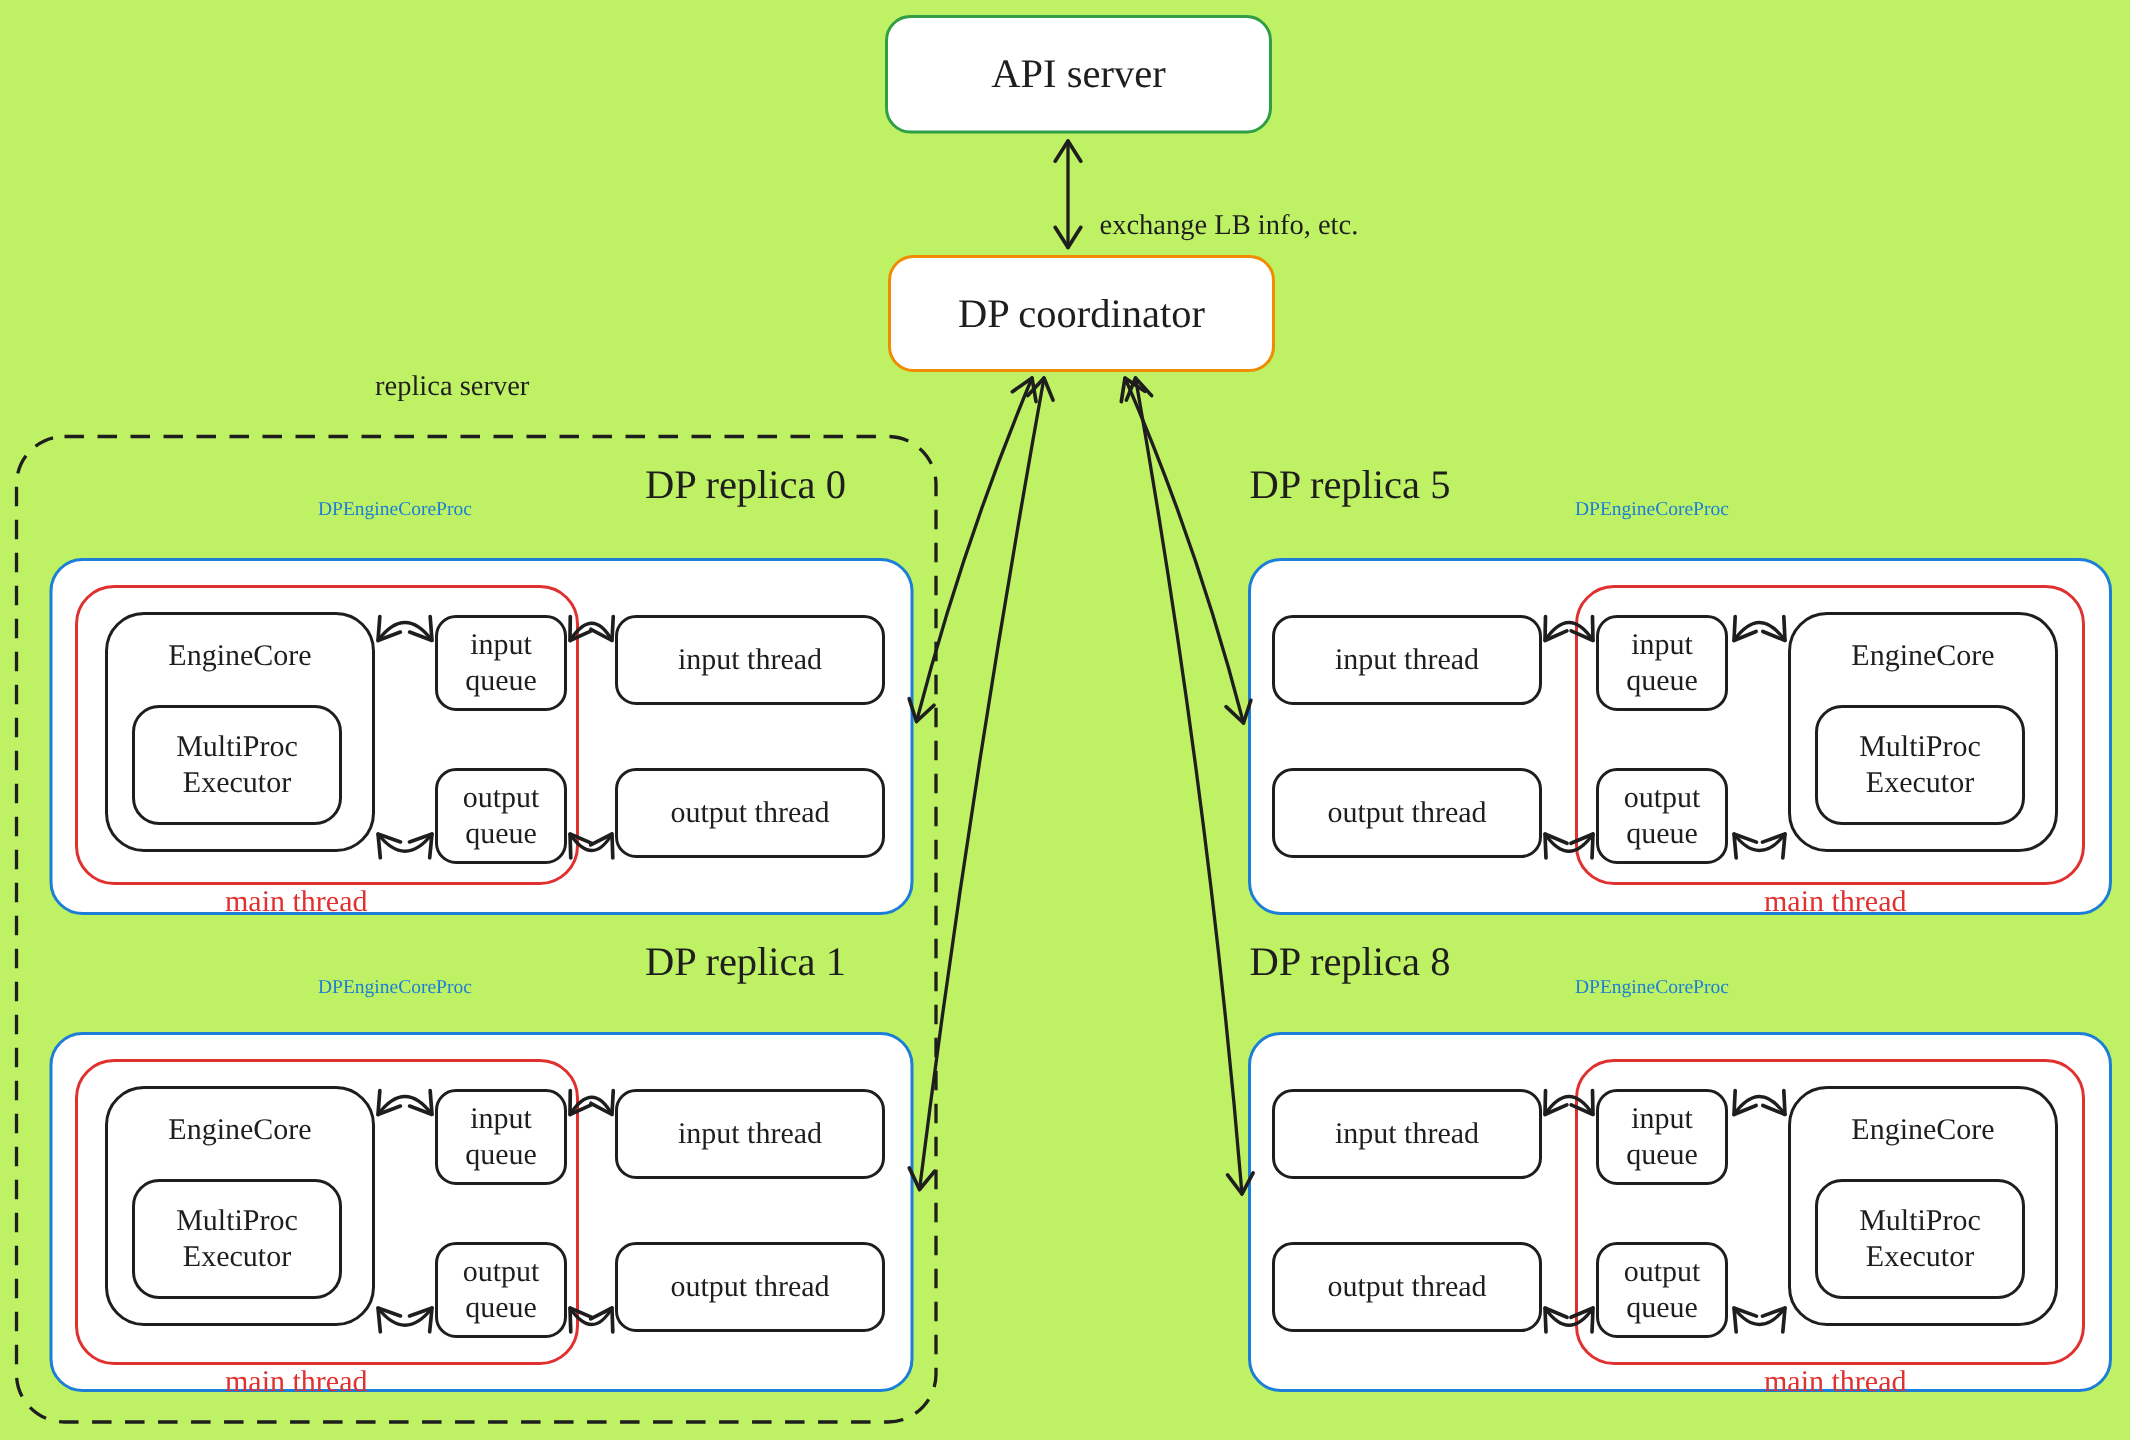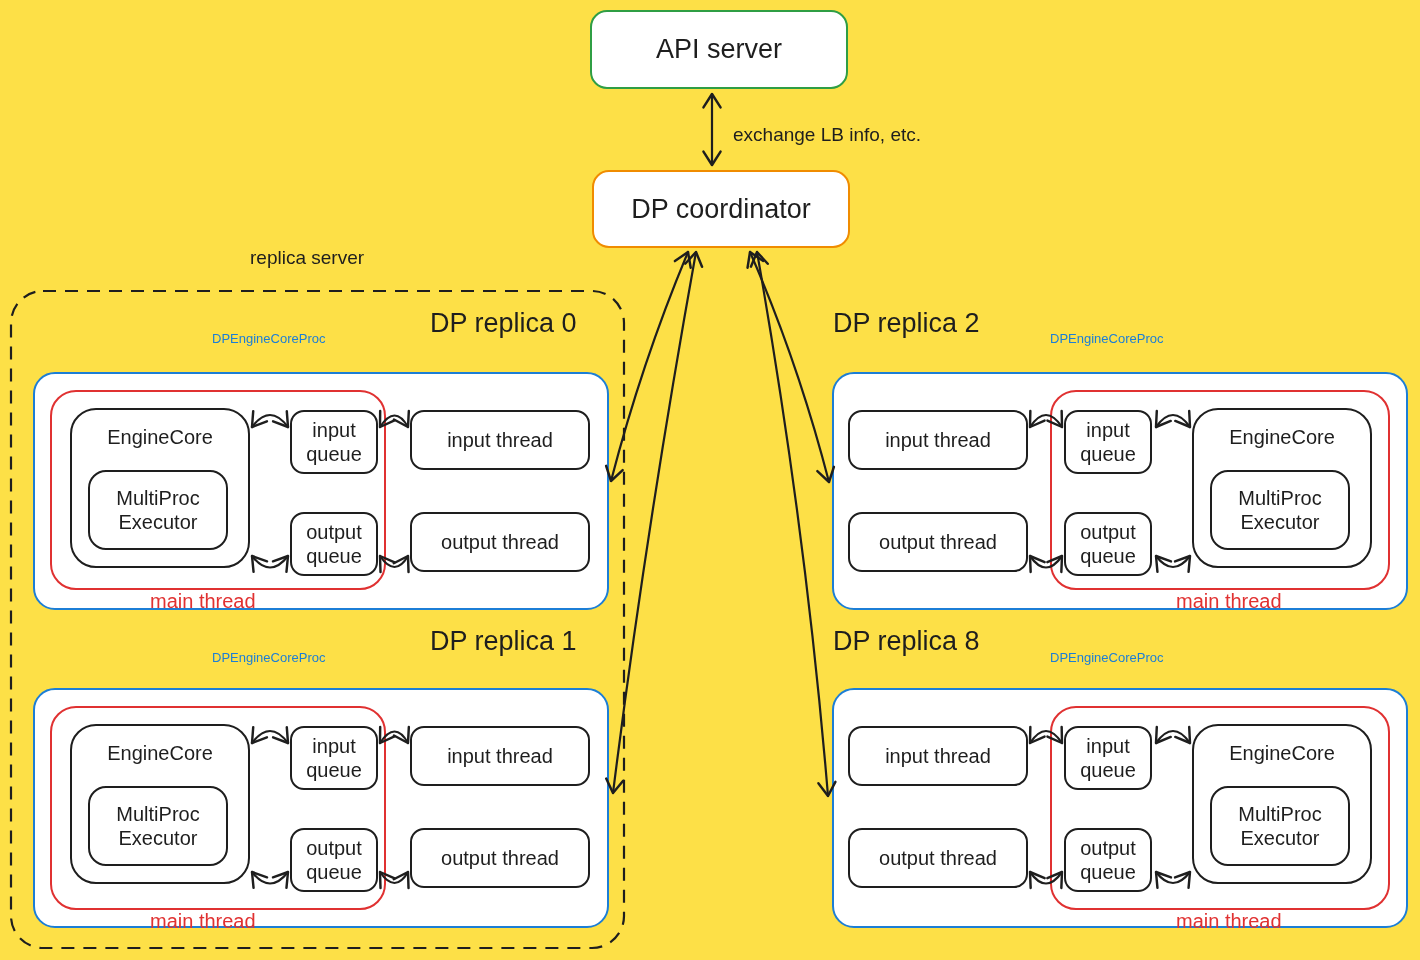--- a/index.html
+++ b/index.html
@@ -1,17 +1,17 @@
 <!DOCTYPE html>
 <html><head>
 <meta charset="utf-8">
 <style>
   html,body{margin:0;padding:0;background:#ffffff;}
-  #canvas{position:relative;width:1420px;height:960px;background:#fde047;
-          font-family:Liberation Sans, sans-serif;color:#1e1e1e;overflow:hidden;}
+  #canvas{position:relative;width:1420px;height:960px;background:#bef264;
+          font-family:Liberation Serif, serif;color:#1e1e1e;overflow:hidden;}
   .box{position:absolute;border:2.5px solid #1e1e1e;border-radius:14px;background:#fff;
        display:flex;align-items:center;justify-content:center;text-align:center;
        font-size:20px;line-height:1.22;box-sizing:border-box;}
   .topbox{border-radius:17px;font-size:27px;}
   .green{border-color:#2f9e44;}
   .orange{border-color:#f08c00;text-align:center;}
   .bluebox{position:absolute;border:2.5px solid #1c7ed6;border-radius:22px;background:#fff;box-sizing:border-box;}
   .redbox{position:absolute;border:2.5px solid #e03131;border-radius:26px;background:transparent;box-sizing:border-box;}
   .ec{border-radius:26px;align-items:flex-start;padding-top:15px;}
   .mp{border-radius:18px;}
@@ -27,21 +27,21 @@
 <body>
 
 <div id="canvas">
 
   <div class="box topbox green" style="left:590px;top:10px;width:258px;height:79px;">
     <span>API server</span>
   </div>
   <div class="box topbox orange" style="left:592px;top:170px;width:258px;height:78px;">
     <span>DP coordinator</span>
   </div>
-  <div class="note" style="left:733px;top:124px;">exchange LB info, etc.</div>
+  <div class="note" style="left:733px;top:140px;">exchange LB info, etc.</div>
 
   <div class="note" style="left:250px;top:247px;">replica server</div>
 
   <div class="title" style="left:430px;top:308px;text-align:right;">DP replica 0</div>
   <div class="proclabel" style="left:212px;top:331px;">DPEngineCoreProc</div>
   <div class="bluebox" style="left:33px;top:372px;width:576px;height:238px;"></div>
   <div class="redbox" style="left:50px;top:390px;width:336px;height:200px;"></div>
   <div class="box ec" style="left:70px;top:408px;width:180px;height:160px;">
     <span>EngineCore</span>
   </div>
@@ -79,21 +79,21 @@
     <span>output queue</span>
   </div>
   <div class="box tbox" style="left:410px;top:726px;width:180px;height:60px;">
     <span>input thread</span>
   </div>
   <div class="box tbox" style="left:410px;top:828px;width:180px;height:60px;">
     <span>output thread</span>
   </div>
   <div class="mtlabel" style="left:150px;top:910px;">main thread</div>
 
-  <div class="title" style="left:833px;top:308px;">DP replica 2</div>
+  <div class="title" style="left:833px;top:308px;">DP replica 5</div>
   <div class="proclabel" style="left:1050px;top:331px;">DPEngineCoreProc</div>
   <div class="bluebox" style="left:832px;top:372px;width:576px;height:238px;"></div>
   <div class="redbox" style="left:1050px;top:390px;width:340px;height:200px;"></div>
   <div class="box tbox" style="left:848px;top:410px;width:180px;height:60px;">
     <span>input thread</span>
   </div>
   <div class="box tbox" style="left:848px;top:512px;width:180px;height:60px;">
     <span>output thread</span>
   </div>
   <div class="box qbox" style="left:1064px;top:410px;width:88px;height:64px;">

